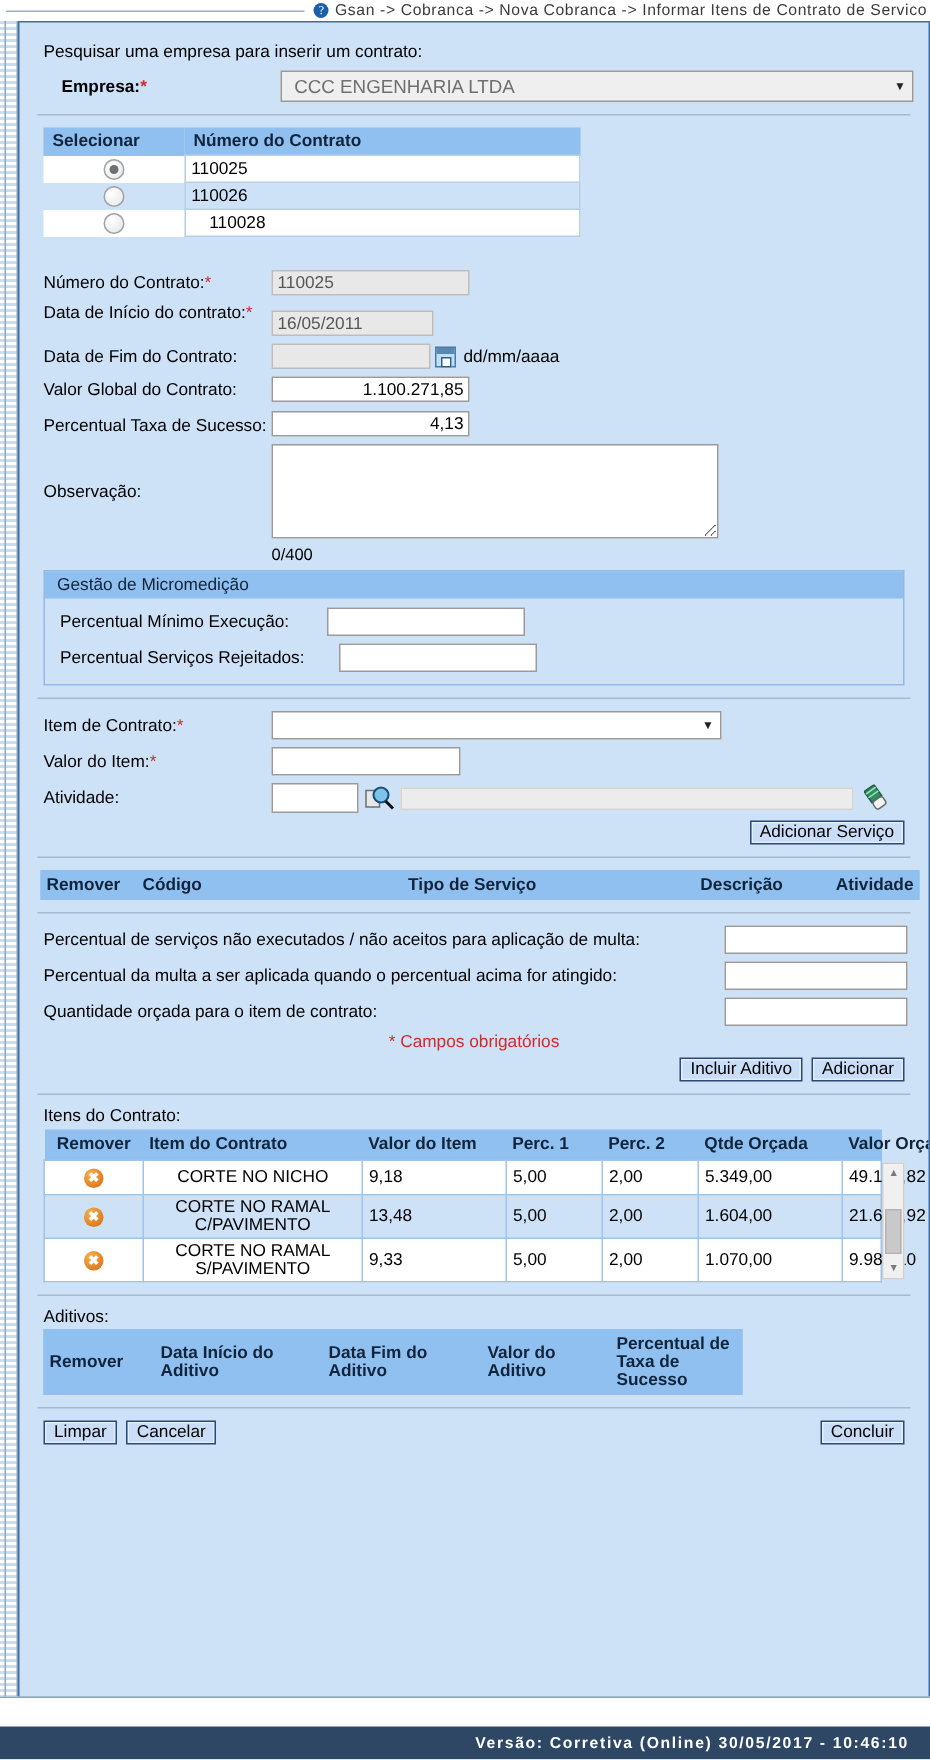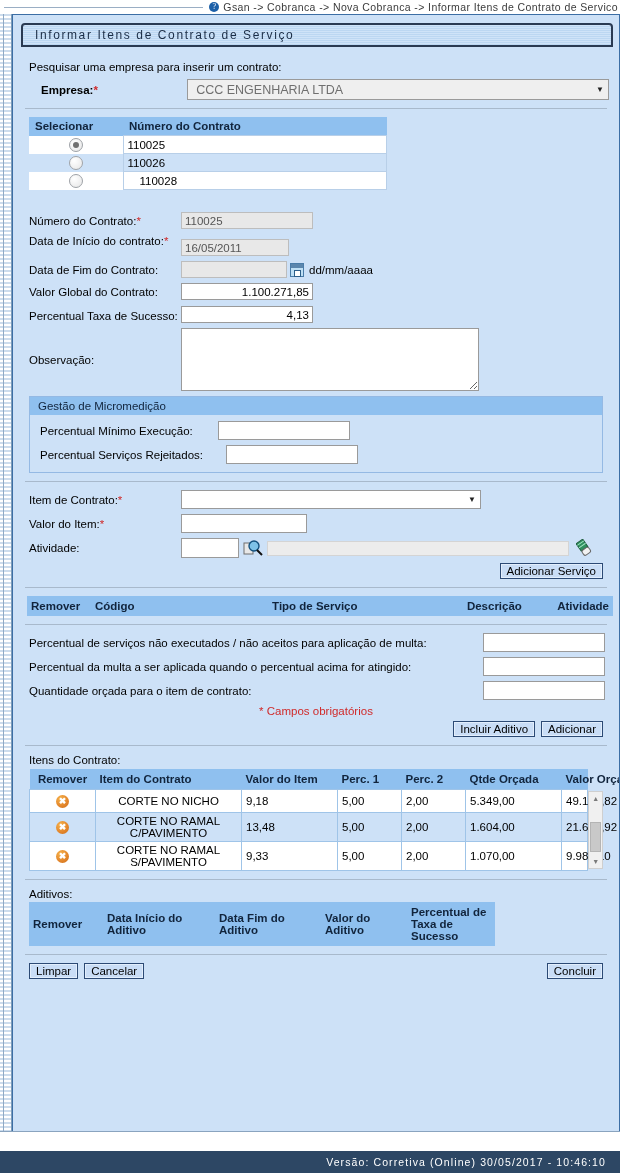--- a/index.html
+++ b/index.html
@@ -315,21 +315,21 @@
     background: #2d4764;
     color: #ffffff;
     font-size: 10.5px;
     letter-spacing: 1.1px;
     display: flex;
     align-items: center;
     justify-content: flex-end;
     padding-right: 14px;
     box-sizing: border-box;
     font-family: "Liberation Sans", sans-serif;
-    font-weight: normal;
+    font-weight: bold;
   }
   .gap-strip {
     position:absolute; left:0; right:0; bottom:22px; height:19px;
     background:#ffffff;
     border-top:1px solid #8aa4bf;
   }
   .magnifier { display:inline-block; width:20px; height:18px; position:relative; }
   .eraser { display:inline-block; width:16px; height:18px; }
   .cal-icon {
     display:inline-block; width:14px; height:14px;
@@ -353,23 +353,20 @@
   <div class="breadcrumb-bar">
     <div class="breadcrumb-rule"></div>
     <div class="bc-help-icon">?</div>
     <div class="breadcrumb-text">Gsan -&gt; Cobranca -&gt; Nova Cobranca -&gt; Informar Itens de Contrato de Servico</div>
   </div>
 
   <div class="left-rail"></div>
 
   <div class="window">
 
-    <div class="title-bar">
-      <div class="title-bar-text">Informar Itens de Contrato de Serviço</div>
-    </div>
 
     <div class="content">
 
       <div style="margin:4px 0 6px 6px;">
         <span class="lbl">Pesquisar uma empresa para inserir um contrato:</span>
       </div>
 
       <div class="row" style="margin-left:6px;">
         <span class="lbl bold" style="width:152px;padding-left:12px;"><span>Empresa:</span><span class="req">*</span></span>
         <div class="fakeselect" style="width:438px;">
@@ -429,20 +426,21 @@
 
       <div class="row" style="margin-left:6px;align-items:flex-end;">
         <span class="lbl" style="width:152px;line-height:14px;">Percentual Taxa de Sucesso:</span>
         <input class="txt right" style="width: 132px; margin-top: 1px;" value="4,13">
       </div>
 
       <div class="row" style="margin-left:6px;align-items:center;margin-top:3px;">
         <span class="lbl" style="width:152px;">Observação:</span>
         <textarea style="width: 298px; height: 63px; border: 1px solid rgb(154, 154, 154); font-family: &quot;Liberation Sans&quot;, sans-serif; font-size: 11.5px; resize: both; box-sizing: border-box;"></textarea>
       </div>
+      <div style="margin-left:158px;" class="charcount">0/400</div>
 
       <div class="panel">
         <div class="panel-head">Gestão de Micromedição</div>
         <div class="panel-body">
           <div class="row">
             <span class="lbl" style="width:178px;">Percentual Mínimo Execução:</span>
             <input class="txt" style="width: 132px; height: 19px;" value="">
           </div>
           <div class="row" style="margin-bottom:0;">
             <span class="lbl" style="width:186px;">Percentual Serviços Rejeitados:</span>

